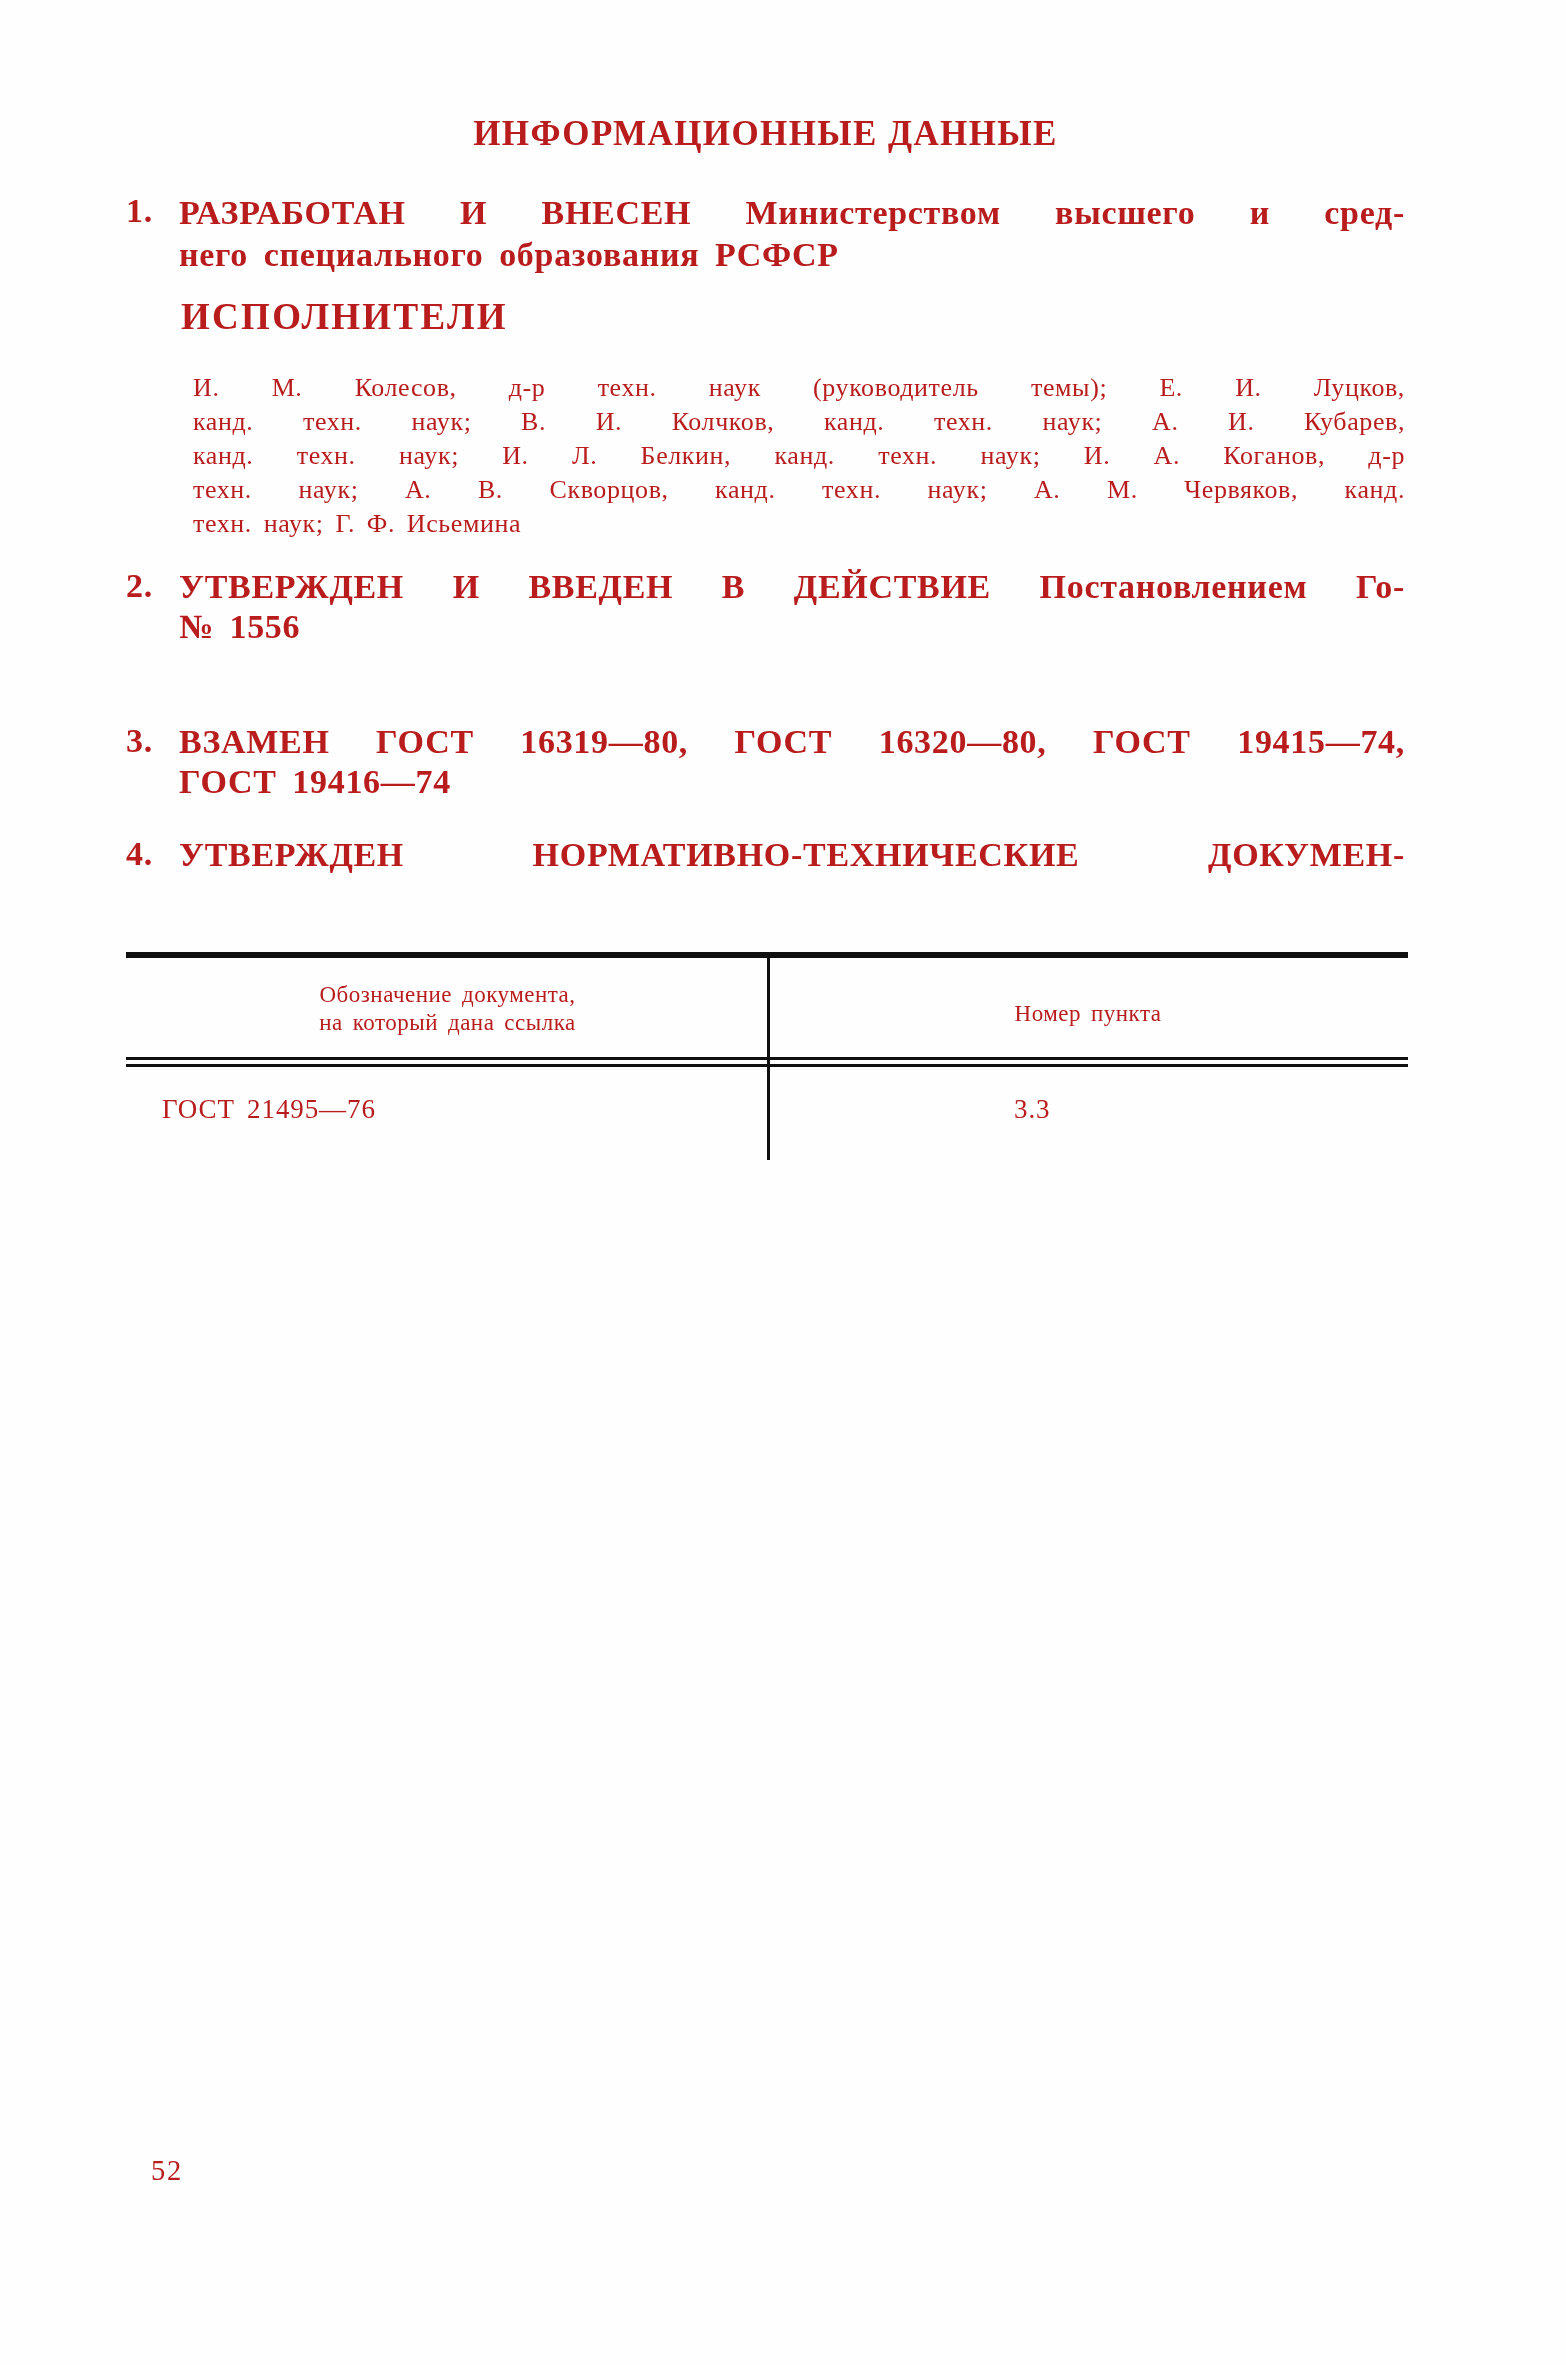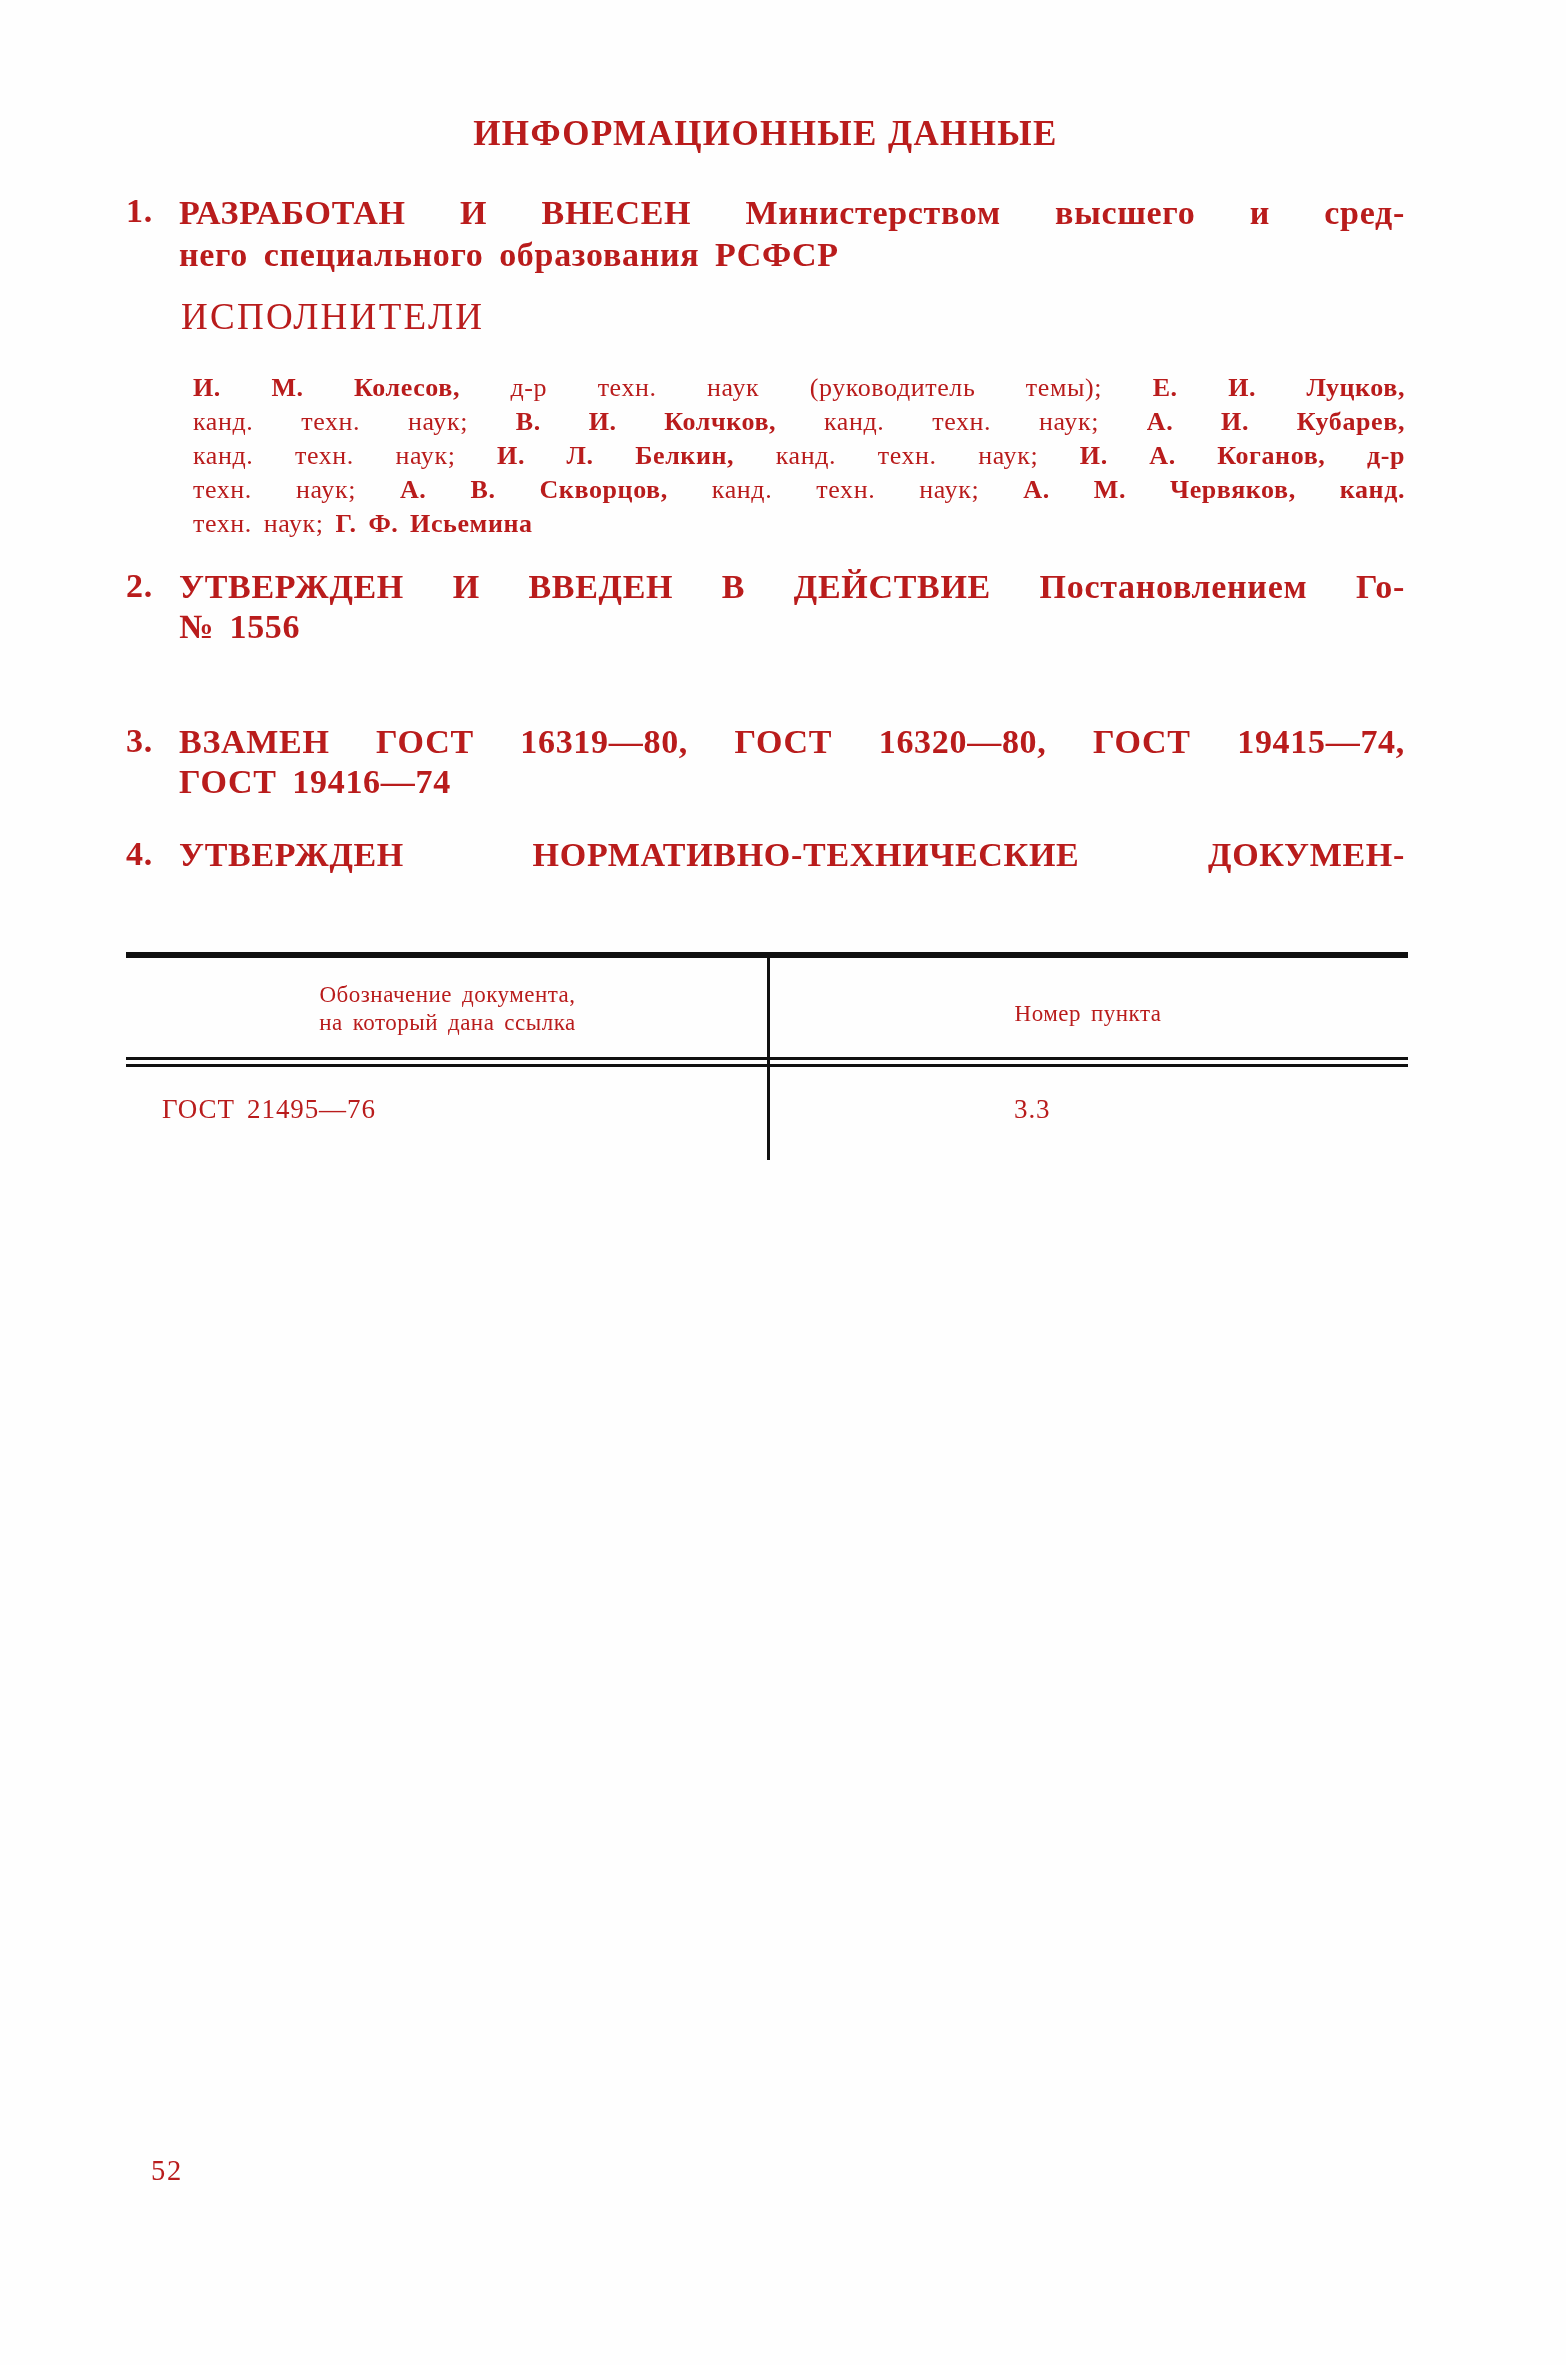--- a/index.html
+++ b/index.html
@@ -41,32 +41,32 @@
   .sec2 { top: 567px; } .sec2 .ln { line-height: 40px; }
   .sec3 { top: 722px; } .sec3 .ln { line-height: 40px; }
   .sec4 { top: 835px; } .sec4 .ln { line-height: 39px; }
 
   
   .executors-heading {
     position: absolute;
     top: 295px; left: 181px;
     margin: 0;
     font-size: 37px;
-    font-weight: 400;
+    font-weight: 700;
     letter-spacing: 2.3px;
   }
   .executors {
     position: absolute;
     top: 371px; left: 193px; width: 1212px;
     font-size: 26px;
     line-height: 34px;
     letter-spacing: 0.6px;
     word-spacing: 4.6px;
   }
-  .executors .bold { font-weight: 700; }
+  .executors .bold { font-weight: 400; }
 
   
   .tbl-topline {
     position: absolute;
     left: 126px; top: 952px; width: 1282px; height: 6.4px;
     background: #101010;
   }
   .tbl-col1-header {
     position: absolute;
     left: 126px; top: 981px; width: 643px;

